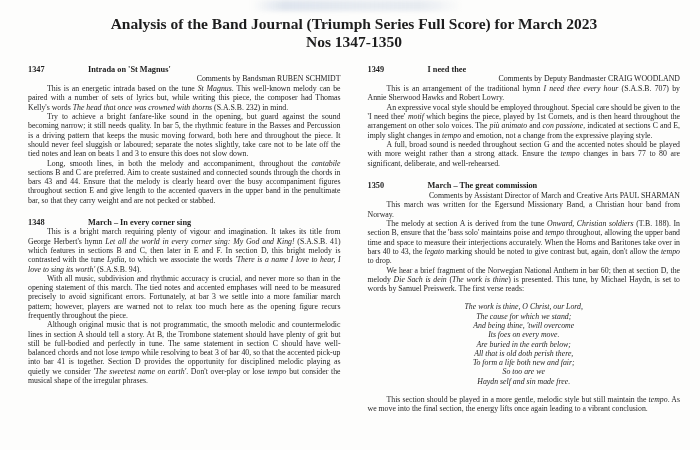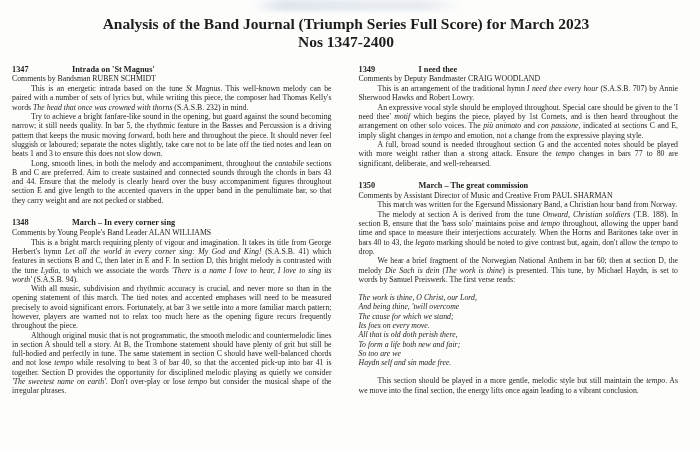--- a/index.html
+++ b/index.html
@@ -12,21 +12,21 @@
     overflow: hidden;
   }
   .scan-smudge {
     position: absolute;
     left: 252px; top: 0;
     width: 210px; height: 11px;
     background: linear-gradient(90deg, rgba(205,214,228,0) 0%, rgba(198,209,226,.55) 15%, rgba(205,214,228,.45) 55%, rgba(210,218,230,.5) 80%, rgba(205,214,228,0) 100%);
     filter: blur(2px);
     pointer-events: none;
   }
-  .page { padding: 15px 20px 0 12px; }
+  .page { padding: 15px 20px 0 28px; }
   .doc-title {
     text-align: center;
     font-weight: bold;
     font-size: 15.5px;
     line-height: 1.18;
     margin: 0 0 0 0;
   }
   .columns {
     display: flex;
     gap: 27px;
@@ -38,40 +38,40 @@
     line-height: 9.3px;
     text-align: justify;
   }
   .section { margin-bottom: 13px; }
   .section-header {
     display: flex;
     font-weight: bold;
     font-size: 8.3px;
   }
   .section-number { width: 60px; flex: 0 0 60px; }
-  .byline { text-align: left; margin: 0.5px 0 0.5px 0; }
+  .byline { text-align: right; margin: 0.5px 0 0.5px 0; }
   .col p { margin: 0; text-indent: 19px; }
   .verse { margin: 9px 0 9px 0; }
   .verse-line {
-    text-align: left;
+    text-align: center;
     font-style: italic;
     text-indent: 0;
   }
   i { }
 </style>
 </head>
 <body>
 
 <div class="scan-smudge"></div>
 
 <div class="page">
 
   <h1 class="doc-title">
     <span>Analysis of the Band Journal (Triumph Series Full Score) for March 2023</span><br>
-    <span>Nos 1347-2400</span>
+    <span>Nos 1347-1350</span>
   </h1>
 
   <div class="columns">
 
     <div class="col">
 
       <div class="section">
         <div class="section-header">
           <span class="section-number">1347</span>
           <span class="section-title">Intrada on 'St Magnus'</span>
@@ -80,21 +80,20 @@
         <p>This is an energetic intrada based on the tune <i>St Magnus</i>. This well-known melody can be paired with a number of sets of lyrics but, while writing this piece, the composer had Thomas Kelly's words <i>The head that once was crowned with thorns</i> (S.A.S.B. 232) in mind.</p>
         <p>Try to achieve a bright fanfare-like sound in the opening, but guard against the sound becoming narrow; it still needs quality. In bar 5, the rhythmic feature in the Basses and Percussion is a driving pattern that keeps the music moving forward, both here and throughout the piece. It should never feel sluggish or laboured; separate the notes slightly, take care not to be late off the tied notes and lean on beats 1 and 3 to ensure this does not slow down.</p>
         <p>Long, smooth lines, in both the melody and accompaniment, throughout the <i>cantabile</i> sections B and C are preferred. Aim to create sustained and connected sounds through the chords in bars 43 and 44. Ensure that the melody is clearly heard over the busy accompaniment figures throughout section E and give length to the accented quavers in the upper band in the penultimate bar, so that they carry weight and are not pecked or stabbed.</p>
       </div>
 
       <div class="section">
         <div class="section-header">
           <span class="section-number">1348</span>
           <span class="section-title">March – In every corner sing</span>
         </div>
-        <div class="byline">Comments by Young People's Band Leader ALAN WILLIAMS</div>
         <p>This is a bright march requiring plenty of vigour and imagination. It takes its title from George Herbert's hymn <i>Let all the world in every corner sing: My God and King!</i> (S.A.S.B. 41) which features in sections B and C, then later in E and F. In section D, this bright melody is contrasted with the tune <i>Lydia</i>, to which we associate the words <i>'There is a name I love to hear, I love to sing its worth'</i> (S.A.S.B. 94).</p>
         <p>With all music, subdivision and rhythmic accuracy is crucial, and never more so than in the opening statement of this march. The tied notes and accented emphases will need to be measured precisely to avoid significant errors. Fortunately, at bar 3 we settle into a more familiar march pattern; however, players are warned not to relax too much here as the opening figure recurs frequently throughout the piece.</p>
         <p>Although original music that is not programmatic, the smooth melodic and countermelodic lines in section A should tell a story. At B, the Trombone statement should have plenty of grit but still be full-bodied and perfectly in tune. The same statement in section C should have well-balanced chords and not lose <i>tempo</i> while resolving to beat 3 of bar 40, so that the accented pick-up into bar 41 is together. Section D provides the opportunity for disciplined melodic playing as quietly we consider <i>'The sweetest name on earth'</i>. Don't over-play or lose <i>tempo</i> but consider the musical shape of the irregular phrases.</p>
       </div>
 
     </div>
 
     <div class="col">
 
       <div class="section">
@@ -106,30 +105,31 @@
         <p>This is an arrangement of the traditional hymn <i>I need thee every hour</i> (S.A.S.B. 707) by Annie Sherwood Hawks and Robert Lowry.</p>
         <p>An expressive vocal style should be employed throughout. Special care should be given to the 'I need thee' <i>motif</i> which begins the piece, played by 1st Cornets, and is then heard throughout the arrangement on other solo voices. The <i>più animato</i> and <i>con passione</i>, indicated at sections C and E, imply slight changes in <i>tempo</i> and emotion, not a change from the expressive playing style.</p>
         <p>A full, broad sound is needed throughout section G and the accented notes should be played with more weight rather than a strong attack. Ensure the <i>tempo</i> changes in bars 77 to 80 are significant, deliberate, and well-rehearsed.</p>
       </div>
 
       <div class="section">
         <div class="section-header">
           <span class="section-number">1350</span>
           <span class="section-title">March – The great commission</span>
         </div>
-        <div class="byline">Comments by Assistant Director of Music and Creative From PAUL SHARMAN</div>
+        <div class="byline">Comments by Assistant Director of March and Creative Arts PAUL SHARMAN</div>
         <p>This march was written for the Egersund Missionary Band, a Christian hour band from Norway.</p>
         <p>The melody at section A is derived from the tune <i>Onward, Christian soldiers</i> (T.B. 188). In section B, ensure that the 'bass solo' maintains poise and <i>tempo</i> throughout, allowing the upper band time and space to measure their interjections accurately. When the Horns and Baritones take over in bars 40 to 43, the <i>legato</i> marking should be noted to give contrast but, again, don't allow the <i>tempo</i> to drop.</p>
         <p>We hear a brief fragment of the Norwegian National Anthem in bar 60; then at section D, the melody <i>Die Sach is dein</i> (<i>The work is thine</i>) is presented. This tune, by Michael Haydn, is set to words by Samuel Preiswerk. The first verse reads:</p>
 
         <div class="verse">
           <div class="verse-line">The work is thine, O Christ, our Lord,</div>
+          <div class="verse-line">The cause for which we stand;</div>
           <div class="verse-line">And being thine, 'twill overcome</div>
-          <div class="verse-line">The cause for which we stand;</div>
           <div class="verse-line">Its foes on every move.</div>
+          <div class="verse-line">Are buried in the earth below;</div>
           <div class="verse-line">All that is old doth perish there,</div>
           <div class="verse-line">To form a life both new and fair;</div>
           <div class="verse-line">So too are we</div>
           <div class="verse-line">Haydn self and sin made free.</div>
         </div>
 
         <p>This section should be played in a more gentle, melodic style but still maintain the <i>tempo</i>. As we move into the final section, the energy lifts once again leading to a vibrant conclusion.</p>
       </div>
 
     </div>

